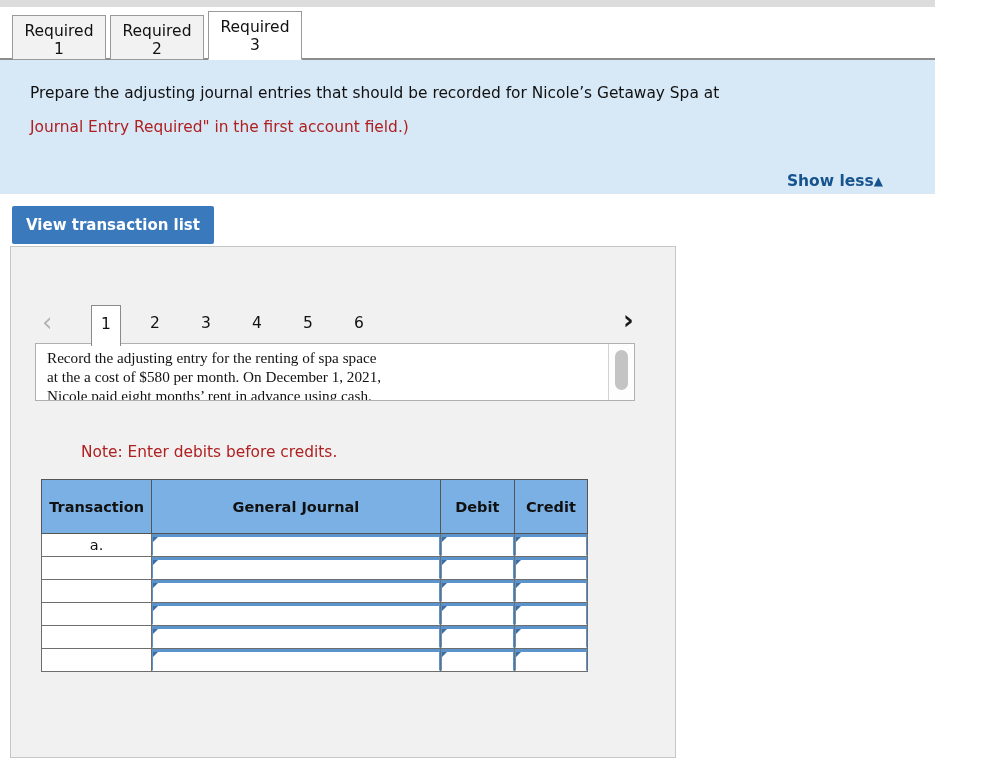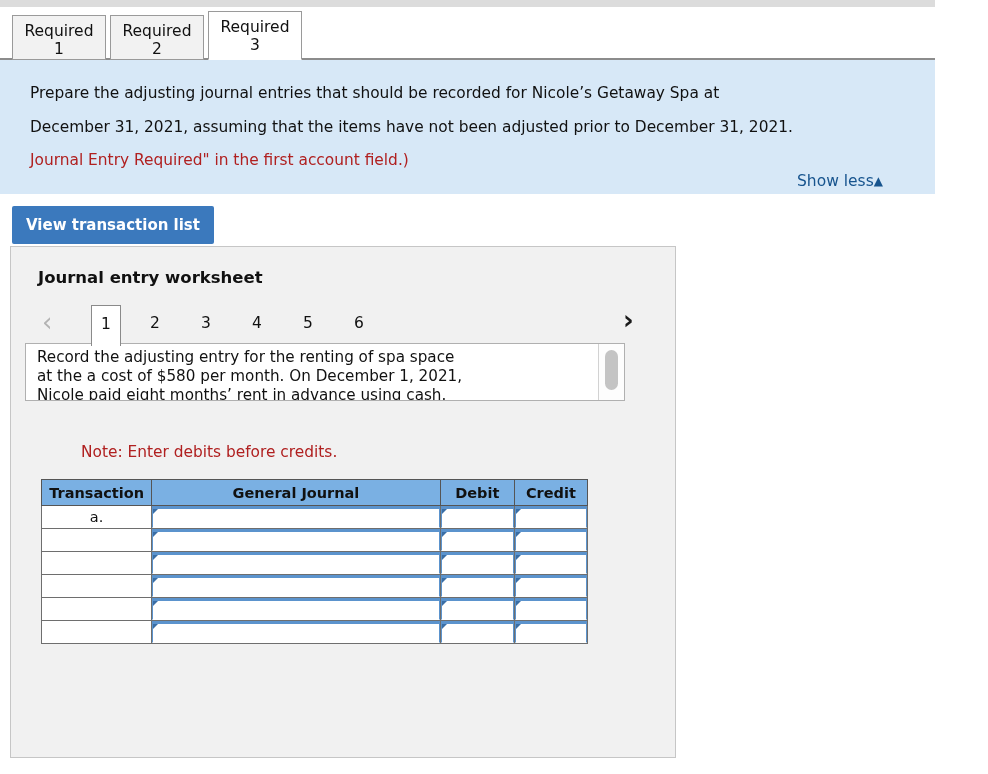--- a/index.html
+++ b/index.html
@@ -88,21 +88,21 @@
     color: #111;
   }
   .instructions p.red {
     color: #b02020;
   }
   .show-less {
     position: absolute;
     right: 52px;
     top: 112px;
     font-size: 15.5px;
-    font-weight: normal;
+    font-weight: bold;
     color: #17548e;
     cursor: pointer;
     white-space: nowrap;
     margin-left: 6px;
   }
   .show-less .caret {
     font-size: 12px;
     position: relative;
     top: -1px;
     left: 0px;
@@ -189,28 +189,29 @@
     background: #ffffff;
     border: 1px solid #8a8a8a;
     border-bottom: none;
     height: 41px;
     z-index: 3;
   }
 
   
   .desc-box {
     position: absolute;
-    left: 14px;
+    left: 24px;
     top: 96px;
     width: 600px;
     height: 58px;
     box-sizing: border-box;
     background: #ffffff;
     border: 1px solid #b0b0b0;
     overflow: hidden;
+    font-family: Liberation Serif, serif;
   }
   .desc-text {
     position: absolute;
     left: 11px;
     top: 4px;
     width: 555px;
     font-size: 15.2px;
     line-height: 19px;
     color: #111;
   }
@@ -251,21 +252,21 @@
     border-collapse: collapse;
     table-layout: fixed;
   }
   .jtable th {
     background: #7ab0e3;
     border: 1px solid #555;
     font-size: 14.5px;
     font-weight: bold;
     color: #111;
     height: 21px;
-    padding: 2px 2px;
+    padding: 16px 2px;
     text-align: center;
   }
   .jtable td {
     border: 1px solid #6e6e6e;
     height: 22px;
     padding: 0;
     background: #ffffff;
     vertical-align: middle;
   }
   .col-trans { width: 110px; }
@@ -321,33 +322,31 @@
     </div>
 
     <div class="tab active" id="tab2">
       <span class="l1">Required</span>
       <span class="l2">3</span>
     </div>
   </div>
 
   <div class="instructions">
     <p>Prepare the adjusting journal entries that should be recorded for Nicole’s Getaway Spa at</p>
-    <p>December 31, 2021, assuming that the items have not been adjusted prior to December 31, 2021.</p>
     <p class="red">Journal Entry Required" in the first account field.)</p>
 
     <div class="show-less">
       <span>Show less</span><span class="caret">▲</span>
     </div>
   </div>
 
   <button class="btn" id="view-transaction-list">View transaction list</button>
 
   <div class="worksheet">
 
-    <div class="ws-title">Journal entry worksheet</div>
 
     <div class="pager">
       <div class="chev prev">‹</div>
       <div class="page-num active" style="left:80px;">1</div>
       <div class="page-num" style="left:129px;">2</div>
       <div class="page-num" style="left:180px;">3</div>
       <div class="page-num" style="left:231px;">4</div>
       <div class="page-num" style="left:282px;">5</div>
       <div class="page-num" style="left:333px;">6</div>
       <div class="chev next">›</div>

